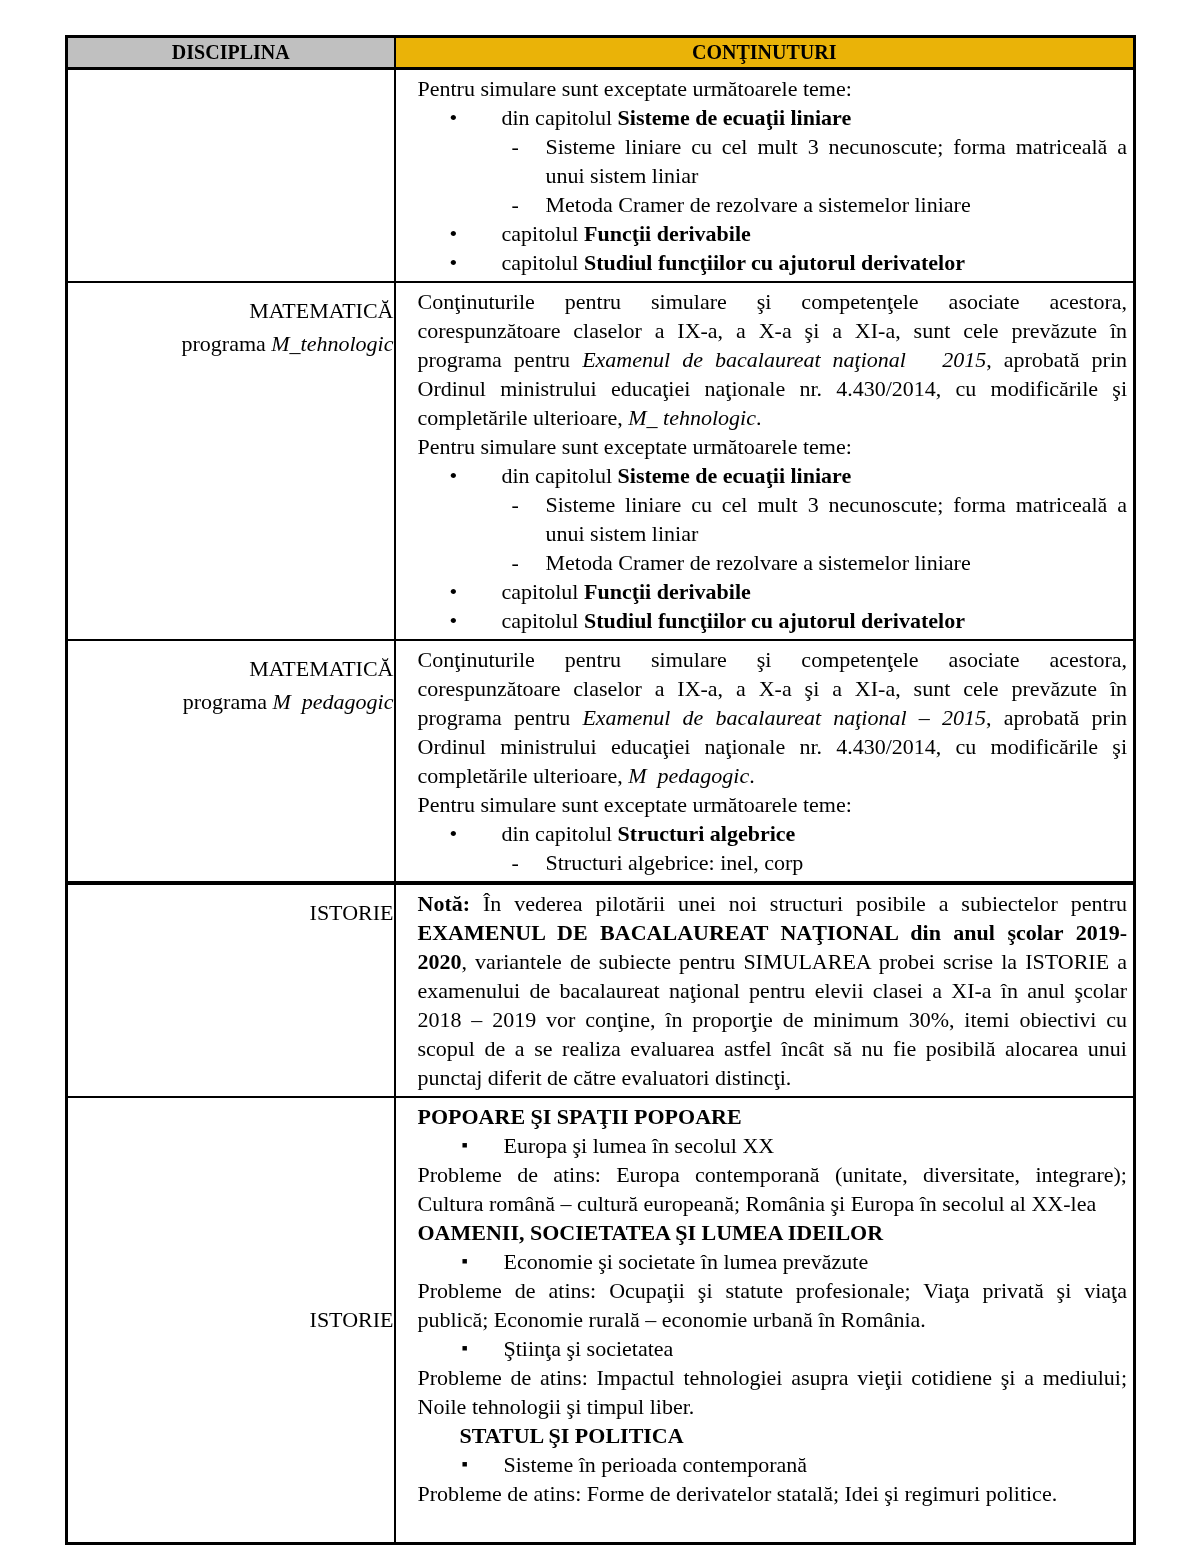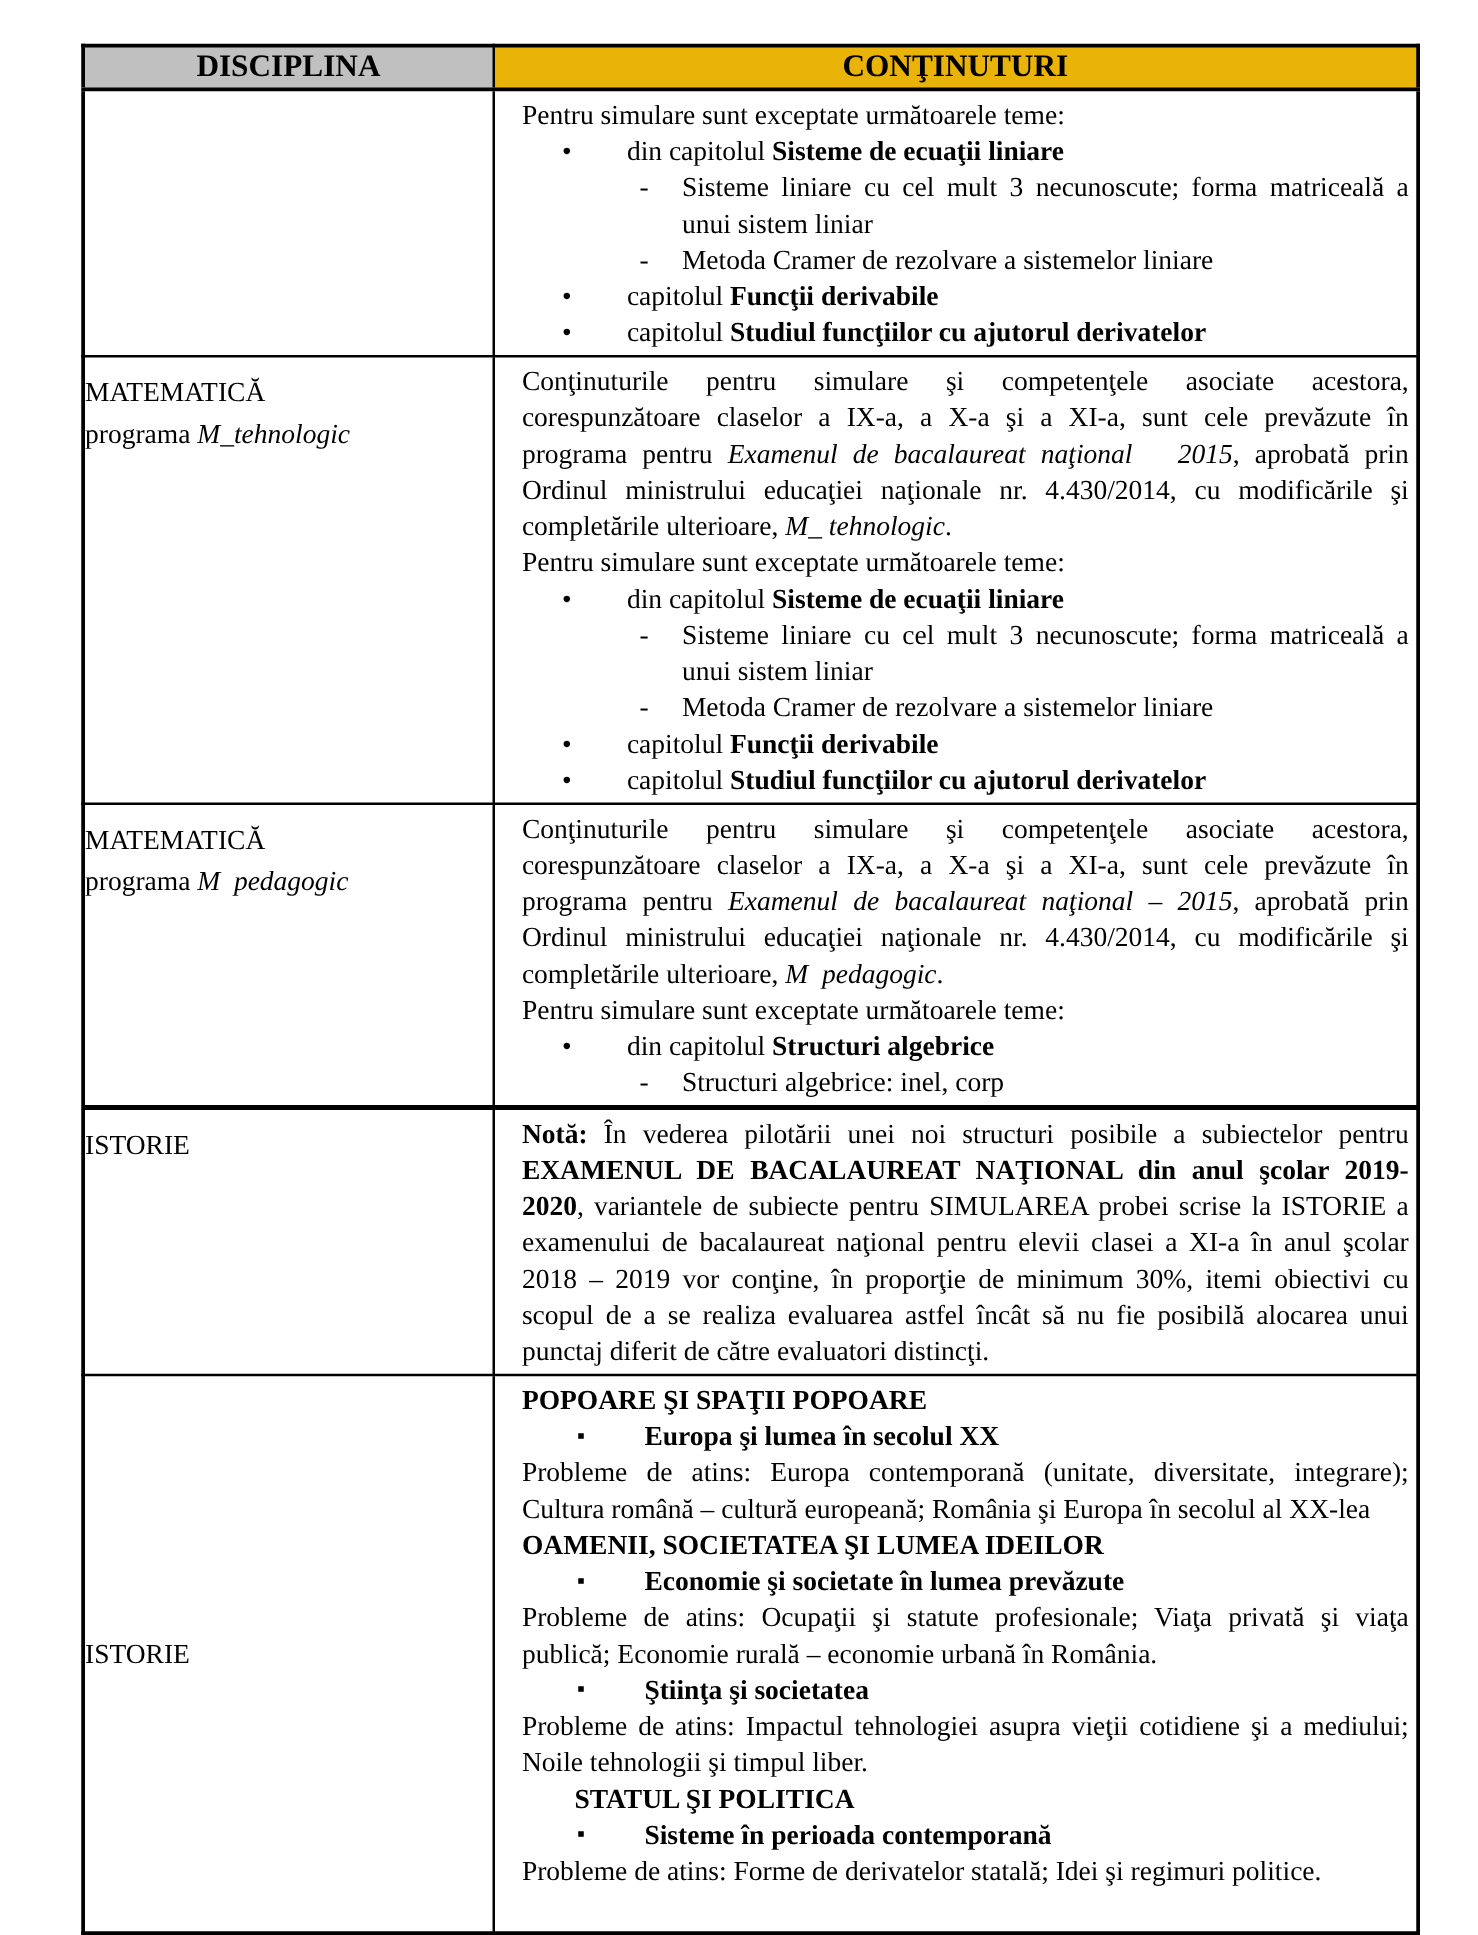--- a/index.html
+++ b/index.html
@@ -19,32 +19,32 @@
     table-layout: fixed;
     border: 3px solid #000;
   }
   col.c1 { width: 328px; }
   col.c2 { width: 740px; }
 
   th, td { border: 2px solid #000; vertical-align: top; padding: 0; }
 
   tr.head th {
     height: 32px;
-    font-size: 25px; font-weight: bold;
+    font-size: 20px; font-weight: bold;
     text-align: center; vertical-align: middle;
     border-bottom: 3px solid #000;
     padding: 2px 0;
   }
 
   td.cont {
     padding: 4px 6px 4px 22px;
     font-size: 22px; line-height: 29px;
   }
   td.disc {
-    text-align: left;
+    text-align: right;
     font-size: 22px; line-height: 29px;
     padding-top: 13px;
   }
   tr.r-mtech { height: 349px; }
   tr.r-mped  { height: 230px; }
   tr.r-exc   { height: 211px; }
   tr.r-nota  { height: 200px; }
   tr.r-teme  { height: 446px; }
   tr.r-mped td { border-bottom: 4px solid #000; }
   tr.r-teme td.disc { vertical-align: middle; padding-top: 0; }
@@ -58,21 +58,21 @@
   .li { display: flex; }
   .li .mark { flex: none; }
   .li .txt { flex: 1 1 auto; }
   .li.round { padding-left: 32px; }
   .li.round .mark { width: 52px; }
   .li.dash { padding-left: 94px; }
   .li.dash .mark { width: 34px; }
   .li.dash .txt { text-align: justify; }
   .li.sq { padding-left: 44px; }
   .li.sq .mark { width: 42px; font-size: 18px; }
-  .li.sq .txt { font-weight: bold; margin-left: 12px; }
+  .li.sq .txt { font-weight: normal; }
   .h-ind { padding-left: 42px; }
   .hcell { background: #c0c0c0; }
 </style>
 </head>
 <body>
 
 <div class="page">
   <table class="doc">
     <colgroup>
         <col class="c1">

